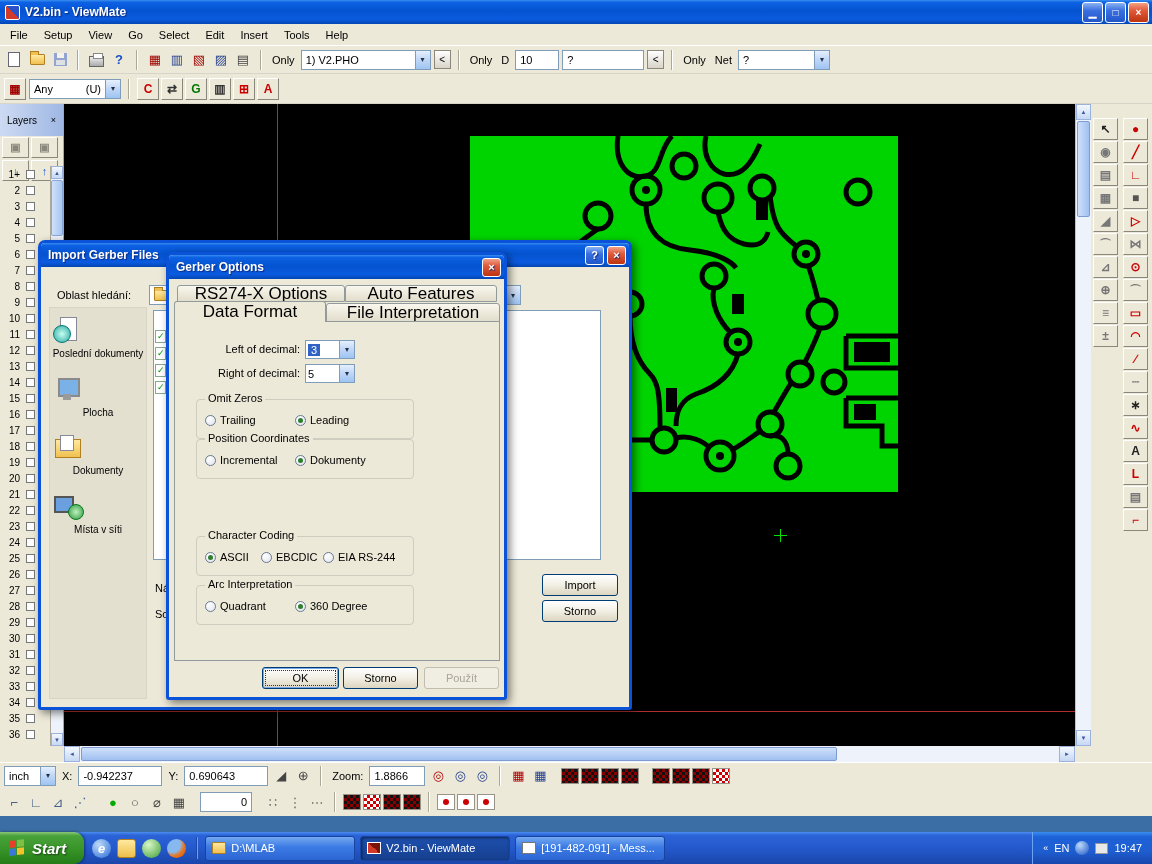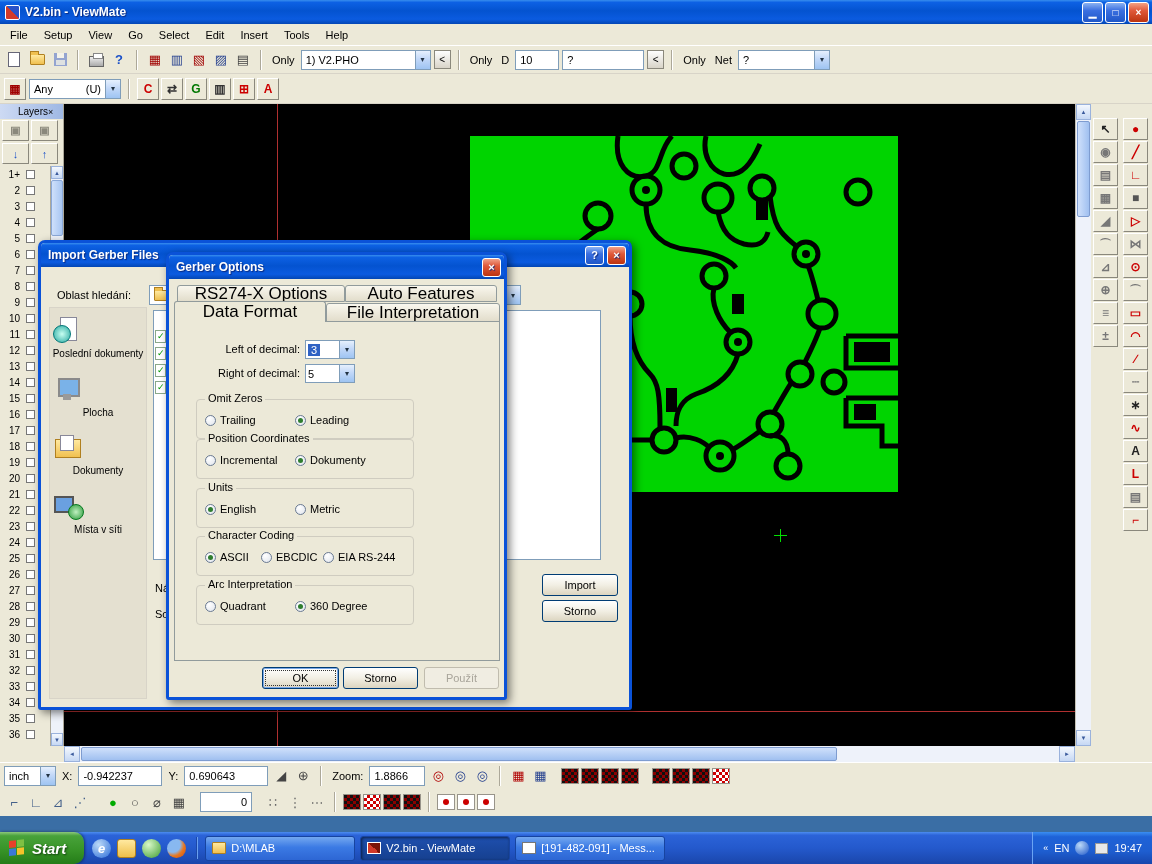--- a/index.html
+++ b/index.html
@@ -39,21 +39,21 @@
 .ic-help{color:#1a50c8;font-weight:bold;font-size:13px}
 .sunken{height:20px;background:#fff;border:1px solid #7f9db9;display:flex;align-items:center;padding:0 4px;overflow:hidden;white-space:nowrap}
 .combo{display:flex;height:20px}
 .combo .val{background:#fff;border:1px solid #7f9db9;border-right:none;display:flex;align-items:center;padding:0 4px;flex:1;overflow:hidden;white-space:nowrap}
 .combo .arr{width:16px;border:1px solid #7f9db9;background:linear-gradient(180deg,#e6f0fd,#c2d8f8 45%,#9ec4f2);color:#234;display:flex;align-items:center;justify-content:center;font-size:8px}
 .smallbtn{width:17px;height:19px;border:1px solid #8a887c;background:linear-gradient(#fefefe,#d8d4c8);font-size:10px;display:flex;align-items:center;justify-content:center}
 .tb2btn{width:22px;height:22px;border:1px solid;border-color:#fff #8a887c #8a887c #fff;background:#ece9d8;display:flex;align-items:center;justify-content:center;font-weight:bold;font-size:12px}
 
 
 #layers{position:absolute;left:0;top:104px;width:64px;height:642px;background:#ece9d8;border-right:1px solid #aca899}
-#layers .hdr{height:15px;background:linear-gradient(90deg,#cddaf3,#9fb8e4);display:flex;align-items:center;padding:0 18px;font-size:10px}
+#layers .hdr{height:32px;background:linear-gradient(90deg,#cddaf3,#9fb8e4);display:flex;align-items:center;padding:0 7px;font-size:10px}
 #layers .hdr .x{margin-left:auto;font-size:9px}
 #lbtns{display:flex;flex-wrap:wrap;gap:2px;padding:1px 2px;width:62px}
 .lbtn{width:27px;height:21px;border:1px solid;border-color:#fff #8a887c #8a887c #fff;background:#ece9d8;display:flex;align-items:center;justify-content:center;font-weight:bold;font-size:11px}
 #layers-list{position:absolute;top:62px;bottom:0;left:0;width:50px;overflow:hidden}
 .layer-row{height:16px;display:flex;align-items:center;font-size:10px}
 .layer-row .lnum{width:20px;text-align:right}
 .layer-row .lswatch{width:9px;height:9px;background:#fff;border:1px solid #777;margin-left:6px}
 #layers-scroll{position:absolute;top:62px;bottom:0;right:0;width:13px;background:#eef2fa;border-left:1px solid #aca899}
 .sarr{height:13px;display:flex;align-items:center;justify-content:center;font-size:6px;color:#3a5a9c;background:linear-gradient(180deg,#f4f8fe,#c6d8f4);border:1px solid #9ab2dc}
 #layers-scroll .sarr.b{position:absolute;bottom:0;left:0;right:0}
@@ -772,31 +772,20 @@
       <span class="radio" style="left:8px">
           <span class="rdot"></span>
           <span>Incremental</span>
         </span>
       <span class="radio sel" style="left:98px">
           <span class="rdot"></span>
           <span>Dokumenty</span>
         </span>
     </div>
 
-    <div class="grp" style="top:233px">
-      <span class="cap">Units</span>
-      <span class="radio sel" style="left:8px">
-          <span class="rdot"></span>
-          <span>English</span>
-        </span>
-      <span class="radio" style="left:98px">
-          <span class="rdot"></span>
-          <span>Metric</span>
-        </span>
-    </div>
 
     <div class="grp" style="top:281px">
       <span class="cap">Character Coding</span>
       <span class="radio sel" style="left:8px">
           <span class="rdot"></span>
           <span>ASCII</span>
         </span>
       <span class="radio" style="left:64px">
           <span class="rdot"></span>
           <span>EBCDIC</span>

